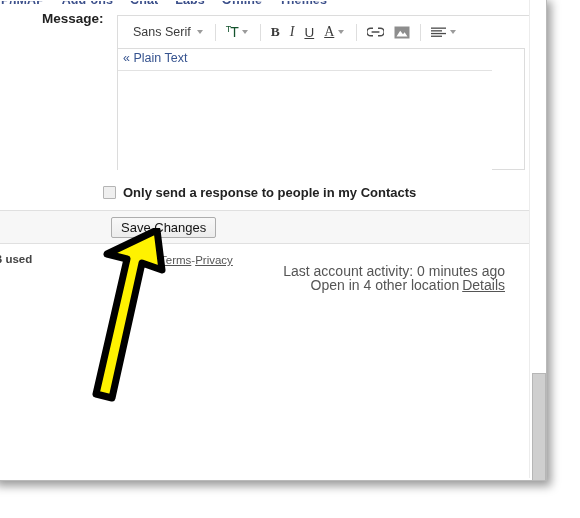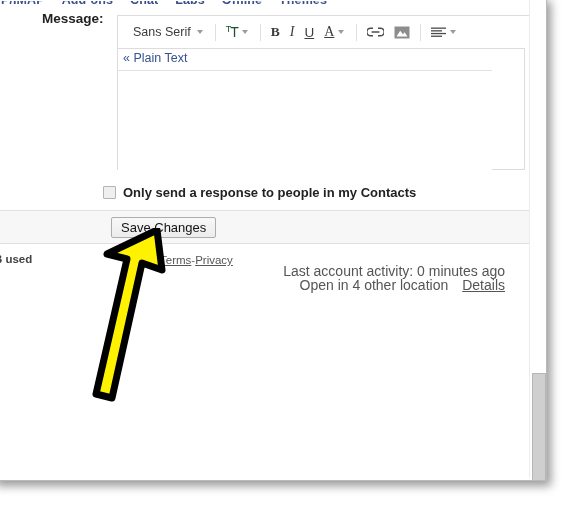--- a/index.html
+++ b/index.html
@@ -253,21 +253,21 @@
     top: 15px;
     text-align: right;
     font-size: 14px;
     color: #555555;
     line-height: 14px;
   }
   #activity-details {
     color: #555555;
     text-decoration: underline;
     cursor: pointer;
-    margin-left: 14px;
+    margin-left: 3px;
   }
 
   
   #scrollbar-track {
     position: absolute;
     right: 0px;
     top: 0px;
     width: 16px;
     height: 481px;
     background: #ffffff;

